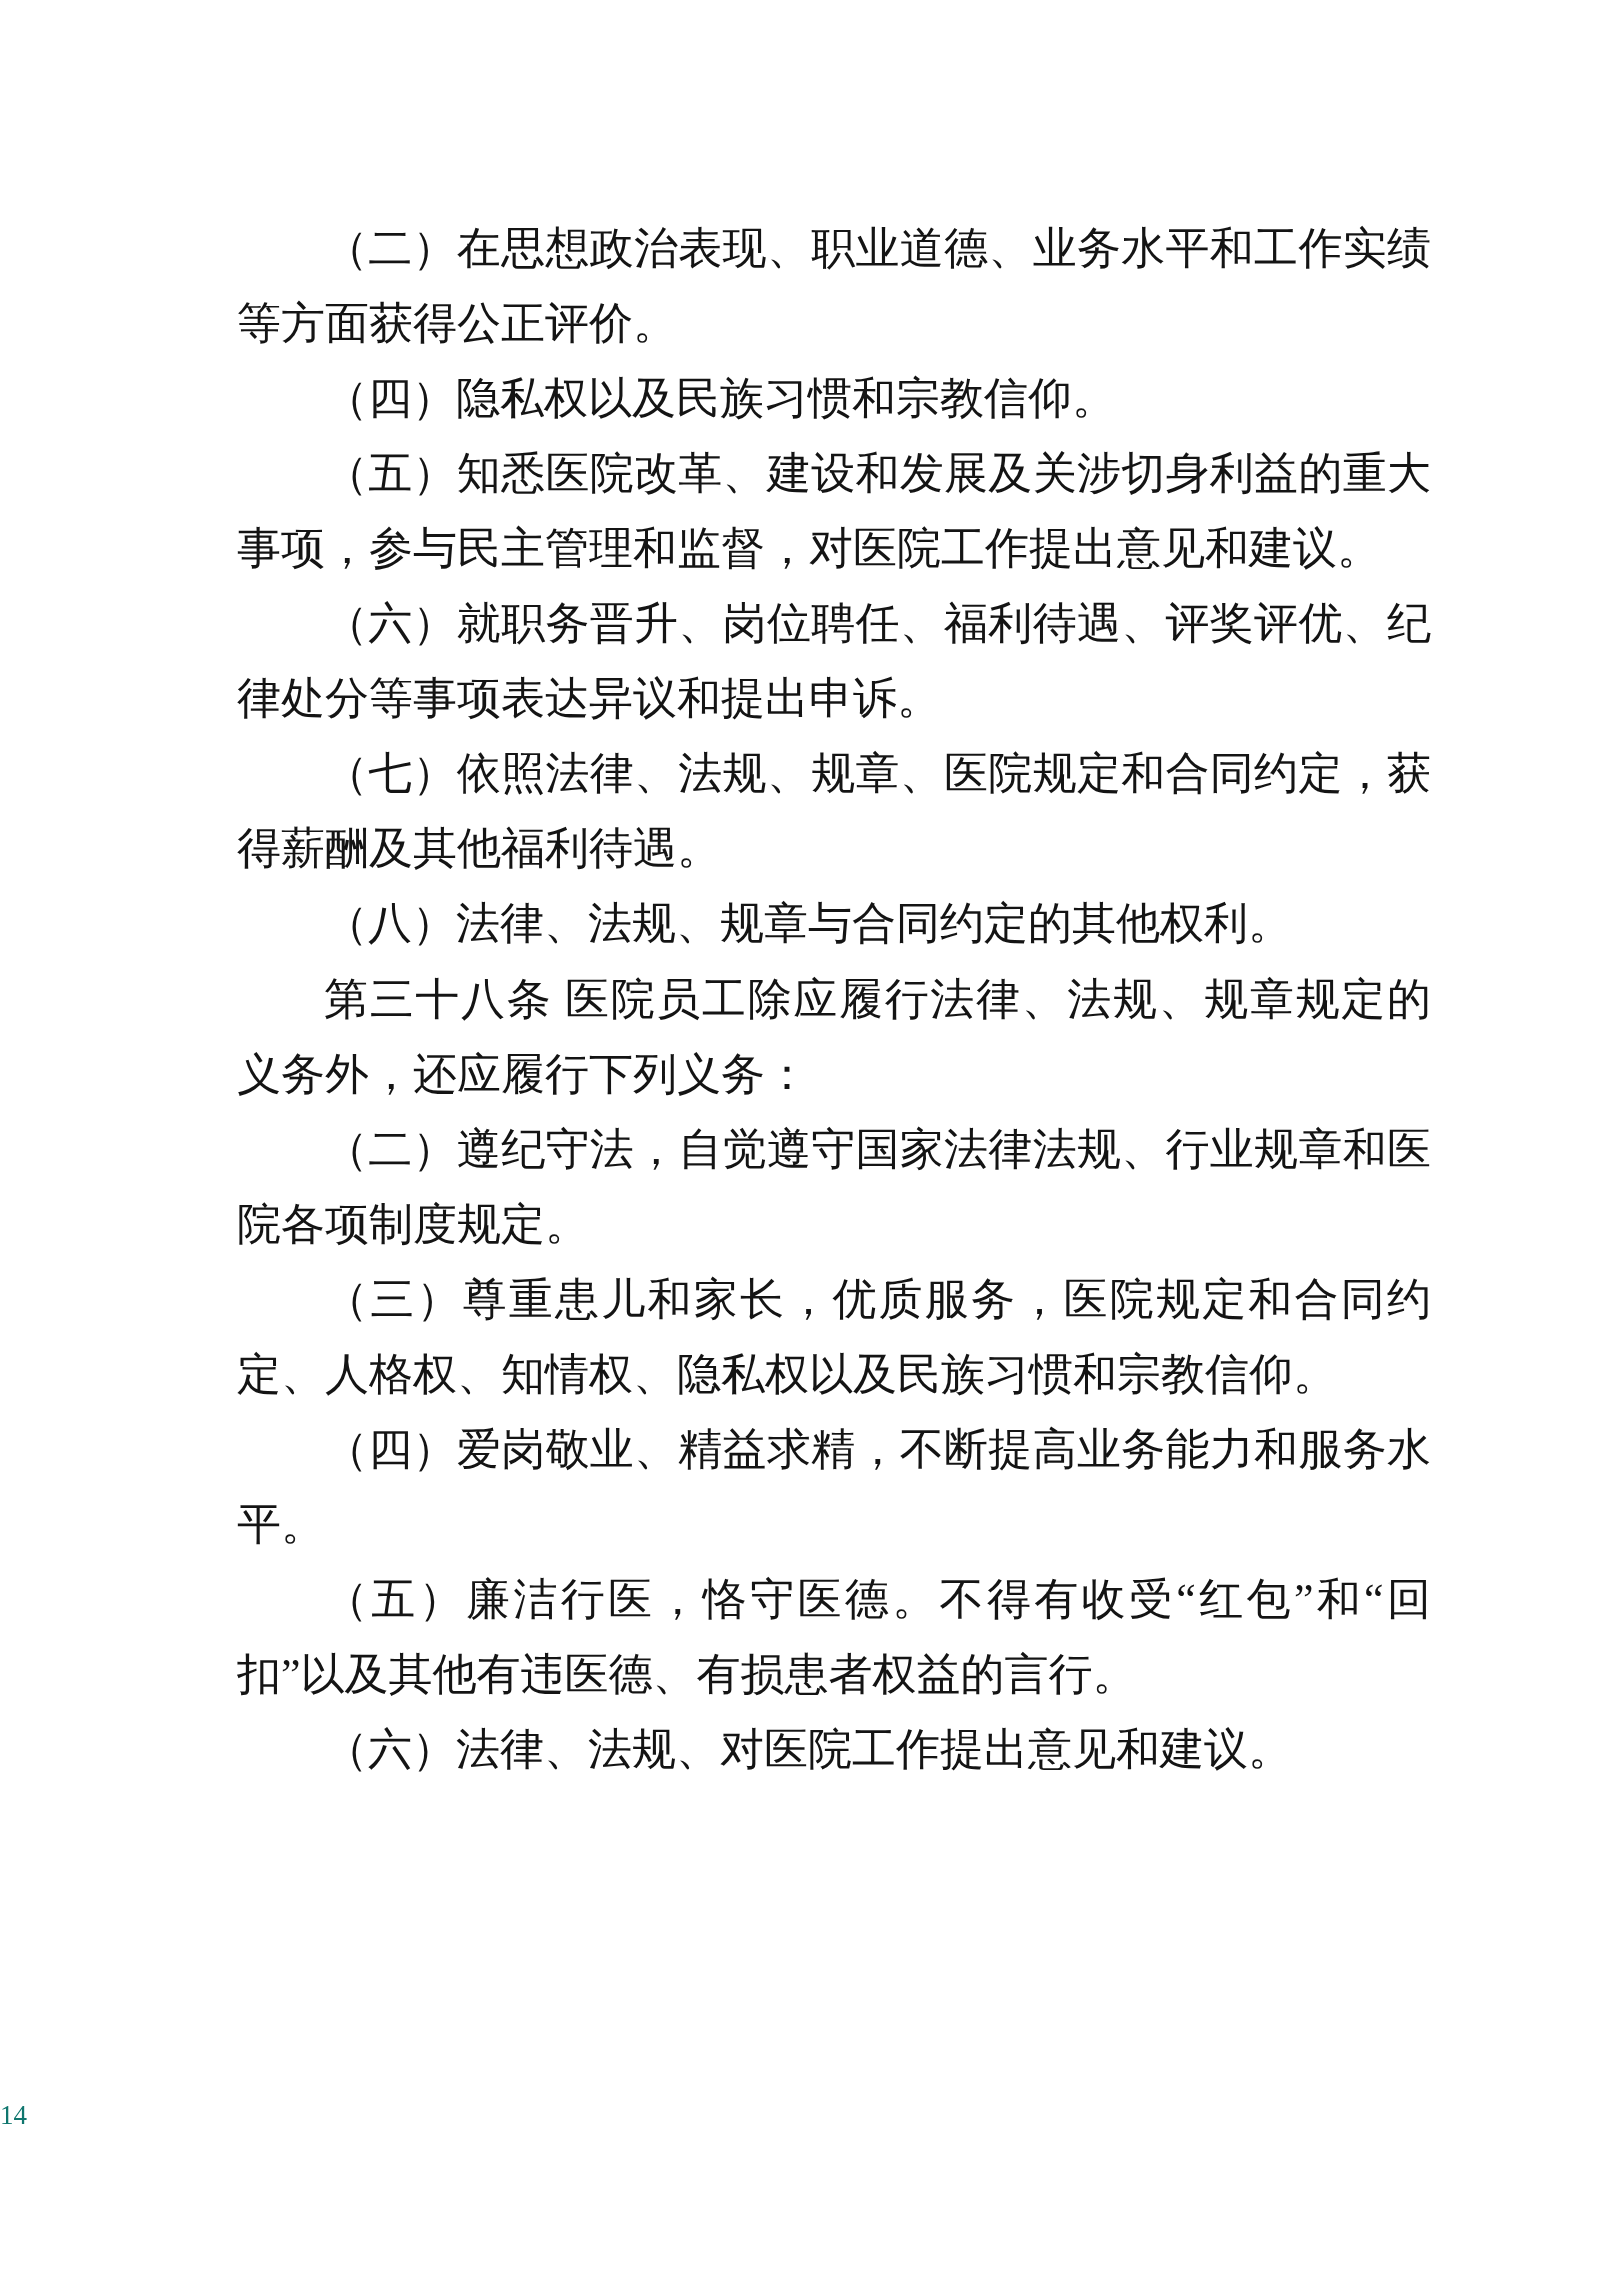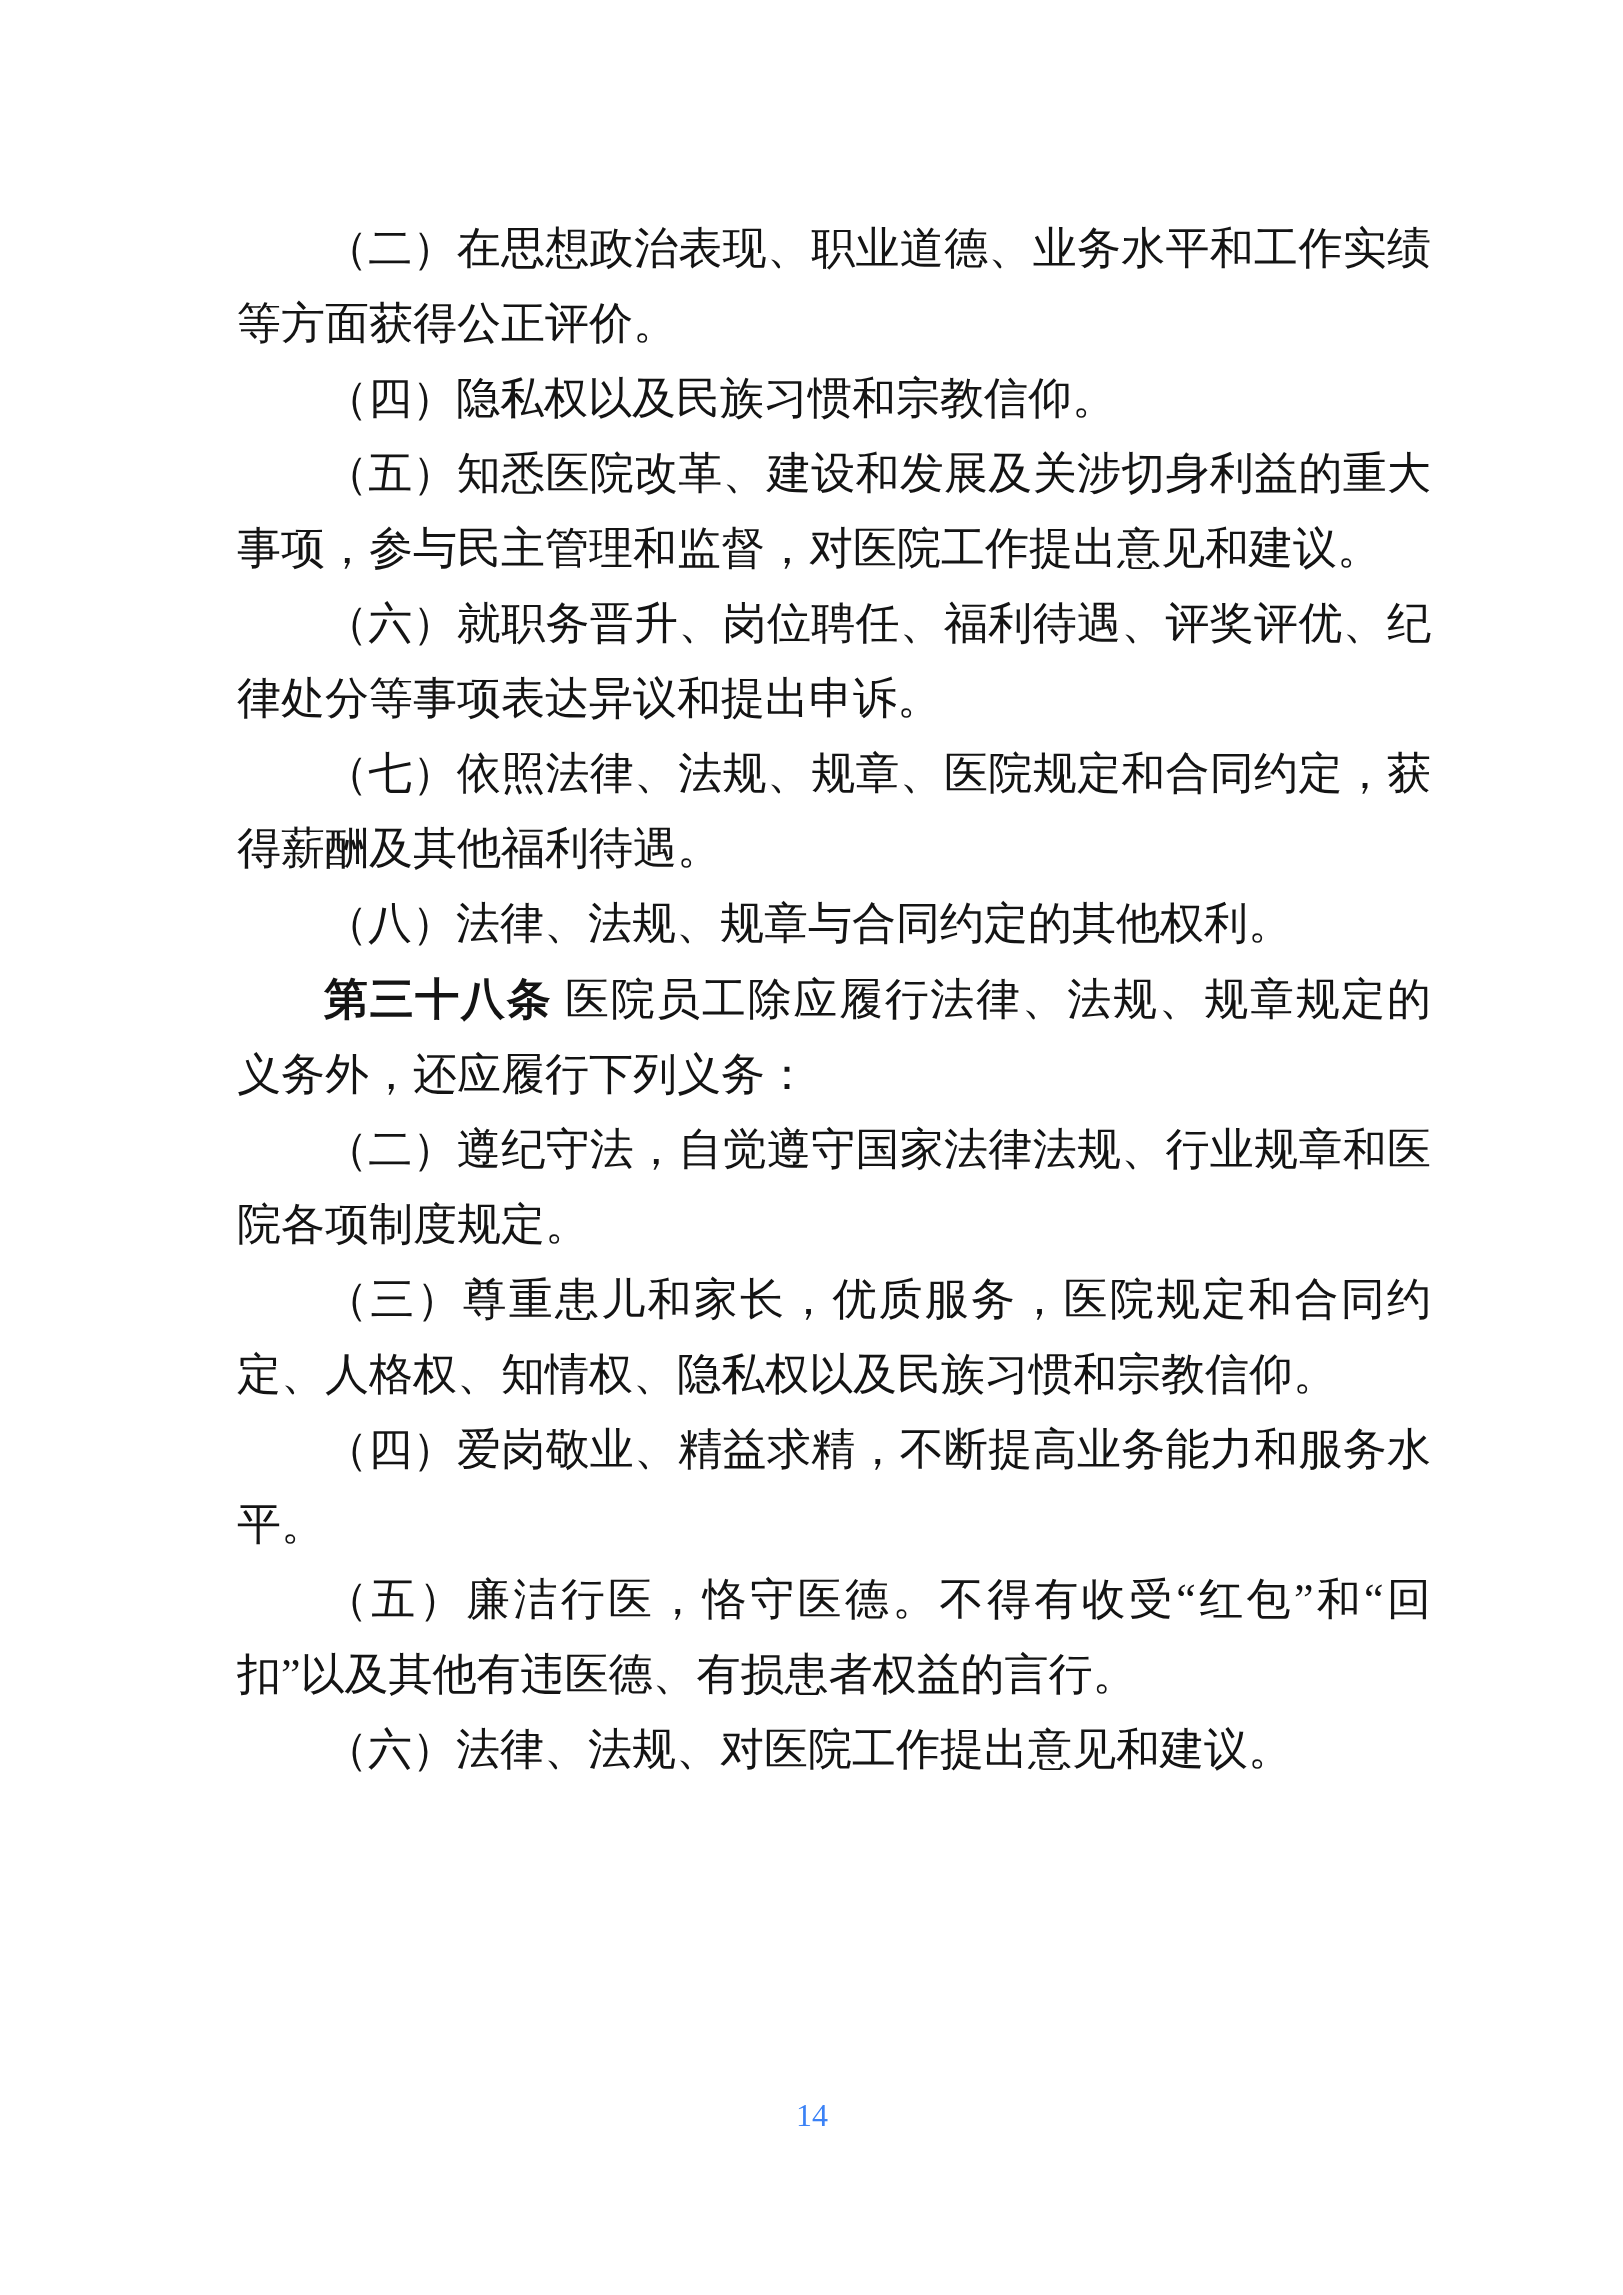--- a/index.html
+++ b/index.html
@@ -29,32 +29,32 @@
   .line {
     margin: 0;
     padding: 0;
     font-size: 44px;
     line-height: 75px;
     text-align: justify;
     text-indent: 87px; 
     word-break: break-all;
   }
   .art-num {
-    font-weight: 700;
+    font-weight: 400;
     font-family: "Liberation Sans", "DejaVu Sans", sans-serif;
   }
   .page-number {
     position: absolute;
     top: 2098px;
     left: 0;
     width: 100%;
-    text-align: center;
-    font-size: 32px;
+    text-align: left;
+    font-size: 27px;
     line-height: 34px;
-    color: #3b82f6;
+    color: #0f766e;
   }
 </style>
 </head>
 <body>
 
 <div class="page">
   <div class="content">
     <p class="line">（二）在思想政治表现、职业道德、业务水平和工作实绩等方面获得公正评价。</p>
     <p class="line">（四）隐私权以及民族习惯和宗教信仰。</p>
     <p class="line">（五）知悉医院改革、建设和发展及关涉切身利益的重大事项，参与民主管理和监督，对医院工作提出意见和建议。</p>

